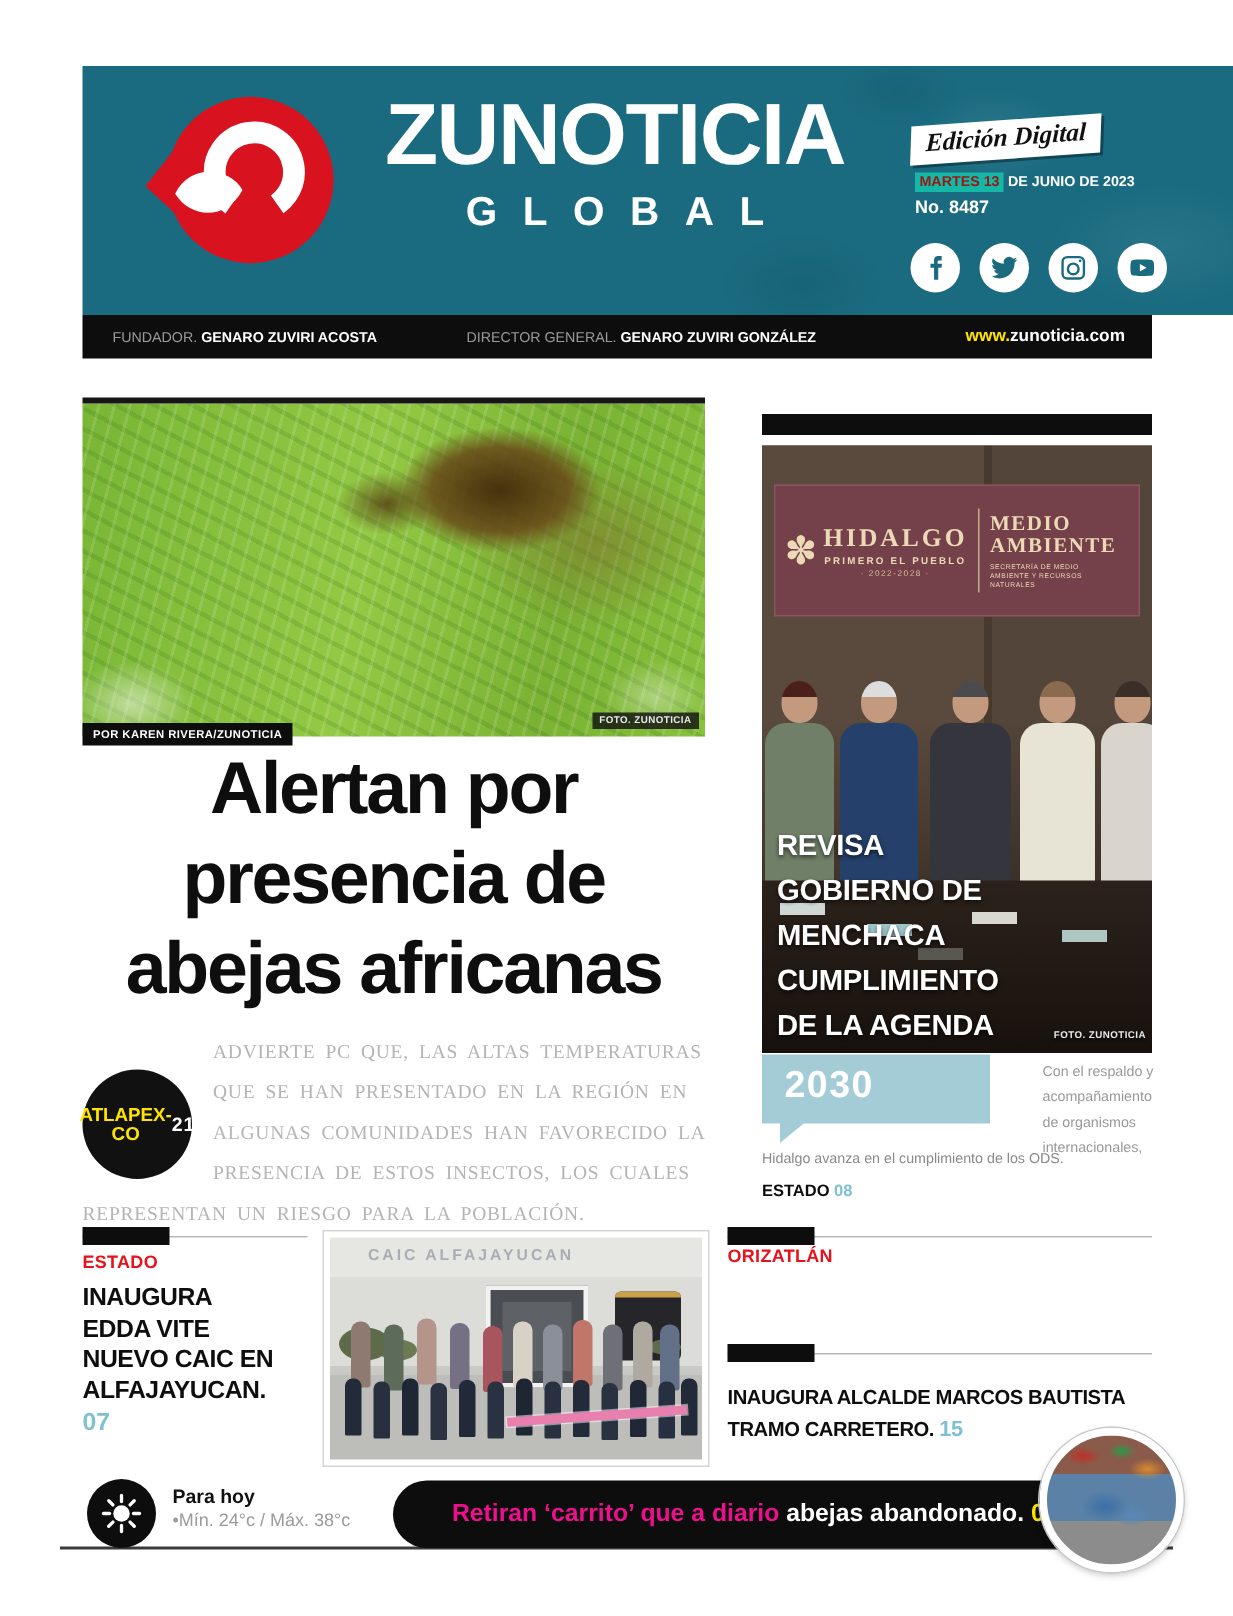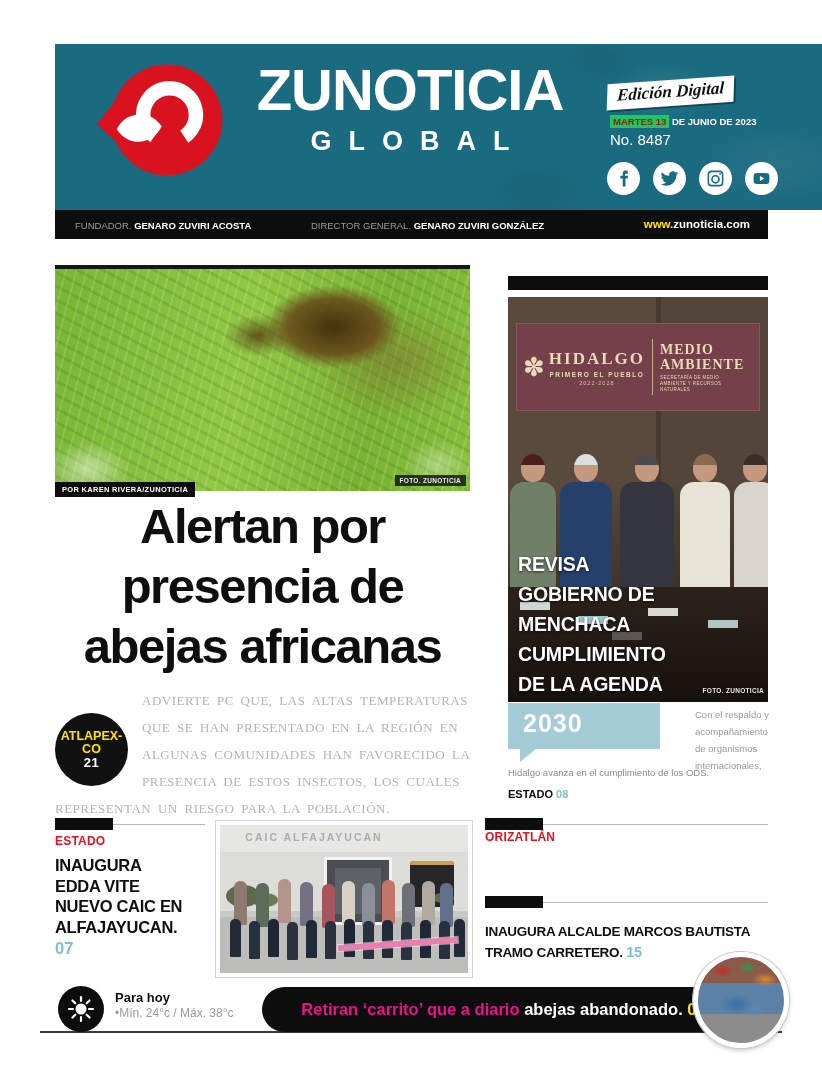--- a/index.html
+++ b/index.html
@@ -16,22 +16,22 @@
   .logo{position:absolute;left:38px;top:10px;width:132px;height:132px;}
   .ttl{position:absolute;left:170px;top:12px;width:370px;text-align:center;color:#fff;
        font-weight:bold;font-size:58px;letter-spacing:-1px;}
   .sub{position:absolute;left:170px;top:82px;width:370px;text-align:center;color:#fff;
        font-weight:bold;font-size:27px;letter-spacing:17px;text-indent:17px;}
   .ed-badge{position:absolute;left:552px;top:36px;background:#fff;color:#111;
        padding:2px 10px 4px;transform:rotate(-4deg) skewX(-6deg);
        font-family:"Liberation Serif",serif;font-style:italic;font-weight:bold;font-size:17px;
        box-shadow:2px 2px 0 rgba(0,0,0,.35);}
   .date-row{position:absolute;left:555px;top:72px;font-size:9.5px;font-weight:bold;color:#fff;white-space:nowrap;}
-  .d-hl{background:#22c55e;color:#9c1510;padding:1px 3px;}
-  .issue{position:absolute;left:555px;top:87px;color:#fff;font-weight:normal;font-size:15px;}
+  .d-hl{background:#14b8a6;color:#9c1510;padding:1px 3px;}
+  .issue{position:absolute;left:555px;top:87px;color:#fff;font-weight:bold;font-size:12px;}
   .social{position:absolute;left:552px;top:118px;display:flex;gap:13px;}
   .sic{width:33px;height:33px;border-radius:50%;background:#fff;display:flex;align-items:center;justify-content:center;}
   .sic svg{width:19px;height:19px;fill:#1a6b80;}
 
   
   .bar{position:absolute;left:55px;top:210px;width:713px;height:29px;background:#0d0d0d;color:#fff;font-size:9.5px;}
   .bar .lab{color:#9a9a9a;font-weight:normal;}
   .bar b{font-weight:bold;}
   .bar .b-founder{position:absolute;left:20px;top:10px;}
   .bar .b-director{position:absolute;left:0;right:0;top:10px;text-align:center;margin-left:32px;}
@@ -52,21 +52,21 @@
   .byline-chip{position:absolute;left:0;bottom:-6px;background:#0d0d0d;color:#fff;
     font-size:7.5px;font-weight:bold;padding:3px 7px;letter-spacing:.3px;}
   .ph-credit{position:absolute;right:4px;bottom:5px;background:rgba(15,15,15,.8);color:#e8e8e8;
     font-size:6.5px;font-weight:bold;padding:2px 5px;letter-spacing:.3px;}
   .headline{position:absolute;left:55px;top:496px;width:415px;text-align:center;color:#0e0e0e;
     font-weight:bold;font-size:49px;line-height:60px;letter-spacing:-1.5px;white-space:pre-line;}
   .lede{position:absolute;left:55px;top:687px;width:418px;color:#b4b4b4;
     font-family:"Liberation Serif",serif;font-size:13px;line-height:27px;
     letter-spacing:.5px;word-spacing:3px;text-transform:uppercase;}
   .loc-badge{float:left;width:73px;height:73px;border-radius:50%;background:#111;
-    margin:26px 14px 4px 0;display:flex;flex-direction:column;align-items:center;justify-content:center;
+    margin:26px 14px 4px 0;display:flex;flex-direction:row;align-items:center;justify-content:center;
     font-family:"Liberation Sans",sans-serif;}
   .loc-badge .bt{color:#ffe400;font-weight:bold;font-size:12.5px;line-height:13px;text-align:center;
     letter-spacing:0;white-space:pre-line;text-transform:uppercase;word-spacing:0;}
   .loc-badge .bn{color:#fff;font-weight:bold;font-size:13px;line-height:14px;}
 
   
   .rtopbar{position:absolute;left:508px;top:276px;width:260px;height:14px;background:#0d0d0d;}
   .sphoto{position:absolute;left:508px;top:297px;width:260px;height:405px;overflow:hidden;
     background:linear-gradient(90deg,#5a4a3d 0 57%,#48392e 57% 59%,#54453a 59%),
                linear-gradient(#54453a,#3d3128 70%,#35291f);}

